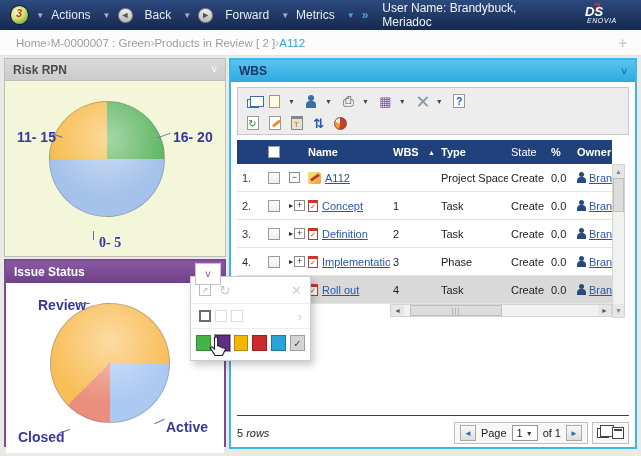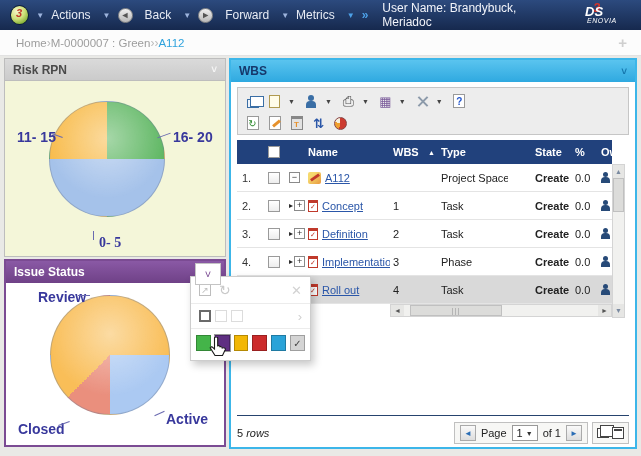--- a/index.html
+++ b/index.html
@@ -53,21 +53,21 @@
   .risk-body { position:relative; height:177px; background:#f4f6d9; border:1px solid #bdbdbd; }
 
   .pie { border-radius:50%; position:absolute; border:1px solid rgba(110,125,150,.4); }
   .pie-risk { left:44px; top:20px; width:116px; height:116px; }
   .plabel { position:absolute; font-size:14px; font-weight:bold; color:#38389c; white-space:nowrap; }
   .leader { position:absolute; background:#6a6ab0; height:1px; }
 
   
   .panel-issue { left:4px; top:259px; width:222px; height:188px; border:2px solid #7b4b93; background:#fff;}
   .panel-issue .phead { background:linear-gradient(#8a59a5,#6f4187); color:#fff; height:22px; }
-  .issue-body { position:relative; height:162px; background:#fff; }
+  .issue-body { position:relative; height:162px; background:#fff;margin-top:8px; }
   .pie-issue { left:44px; top:12px; width:120px; height:120px; }
   .chev-btn { position:absolute; left:189px; top:2px; width:26px; height:22px; background:#fff;
     border:1px solid #c4c4c4; color:#7b4b93; font-size:11px; display:flex; align-items:center;
     justify-content:center; z-index:30; }
 
   
   .panel-wbs { left:229px; top:58px; width:408px; height:391px; border:2px solid #3cb6e9; background:#fff; }
   .panel-wbs .phead { background:linear-gradient(#5ac4ef,#2fa9e0); color:#16386b; height:22px; }
   .panel-wbs .phead .chev { color:#1576ad; }
 
@@ -113,21 +113,21 @@
   .trow { display:flex; width:375px; height:28px; background:#fff; border-bottom:1px solid #e4e4e4;
     align-items:center; font-size:11px; color:#222; }
   .trow.selected { background:#d9d9d9; }
   .tc { padding:0 3px; display:flex; align-items:center; overflow:hidden; white-space:nowrap; }
   .c-num { width:22px; justify-content:flex-start; padding-left:5px; color:#333; }
   .c-cb { width:30px; justify-content:center; }
   .c-exp { width:16px; padding:0; }
   .c-name { width:85px; gap:4px; }
   .c-wbs { width:48px; }
   .c-type { width:70px; }
-  .c-state { width:40px; font-weight:bold;margin-left:24px; }
+  .c-state { width:40px; font-weight:normal; }
   .c-pct { width:26px; }
   .c-owner { flex:1; gap:3px; }
   .thead .tc { color:#fff; }
   .hdr-wbs { justify-content:space-between; }
   .sort-arrow { font-size:7px; color:#fff; }
   .cb { width:12px; height:12px; border:1px solid #9a9a9a; background:linear-gradient(#fff,#ededed); }
   .thead .cb { background:#fff; }
   .expbox { width:11px; height:11px; border:1px solid #8a8a8a; background:#fff; font-size:9px;
     line-height:9px; text-align:center; color:#333; }
   .exp-arr { font-size:8px; color:#222; margin-right:1px; }
@@ -229,20 +229,21 @@
     <span class="bname">ENOVIA</span>
   </div>
 </div>
 
 <div class="breadcrumb">
   <span id="bc-items" style="display:flex;align-items:center;">
       <span class="bc-item">Home</span>
       <span class="bc-sep">›</span>
       <span class="bc-item">M-0000007 : Green</span>
       <span class="bc-sep">›</span>
+      <span class="bc-item">Products in Review [ 2 ]</span>
       <span class="bc-sep">›</span>
       <span class="bc-item active">A112</span>
     </span>
   <span class="bc-plus">+</span>
 </div>
 
 <div class="panel panel-risk">
   <div class="phead">
     <span>Risk RPN</span>
     <span class="chev">˅</span>

